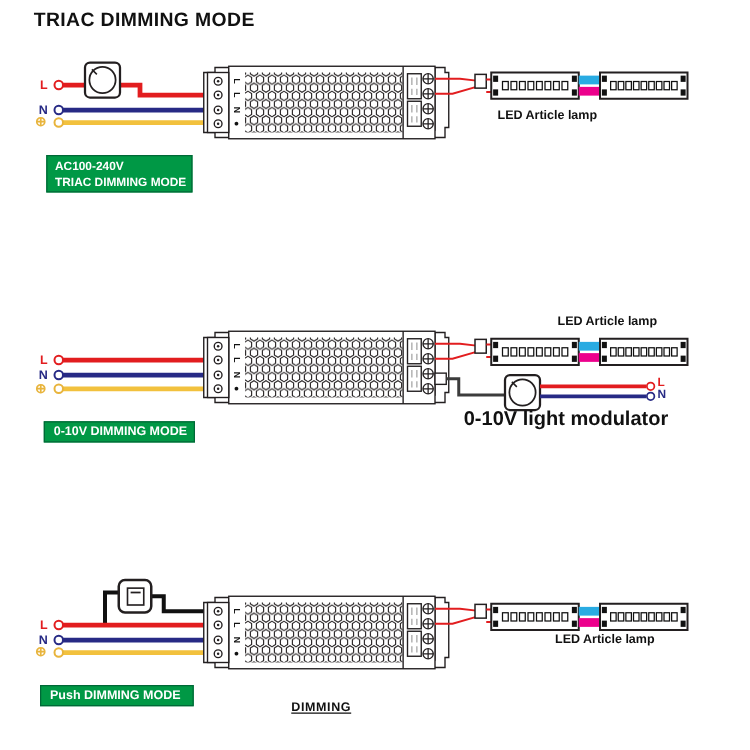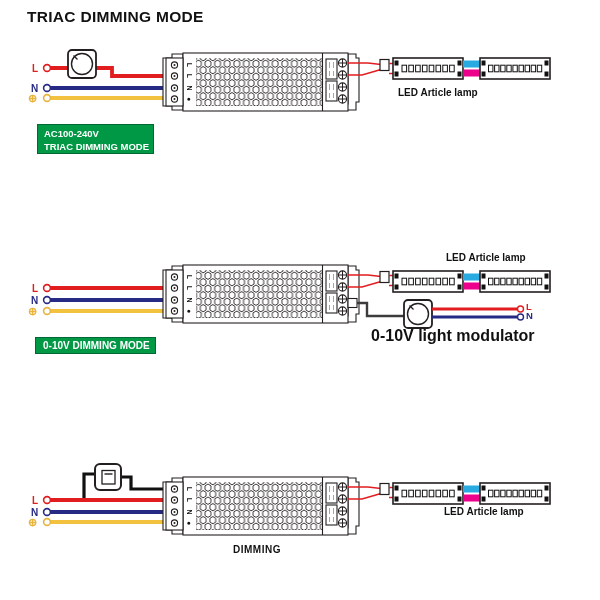--- a/index.html
+++ b/index.html
@@ -15,21 +15,21 @@
          font-weight:bold;box-sizing:border-box;}
   .badge1{left:37px;top:124px;width:117px;height:30px;font-size:9.5px;padding:2px 0 16px 6px;line-height:13px;}
   .badge-one{font-size:10px;line-height:16px;padding-left:7px;}
   .badge2{left:35px;top:337px;width:121px;height:17px;}
   .badge3{left:32px;top:548px;width:123px;height:17px;}
   .lamp{font-size:10px;}
   .lamp1{left:398px;top:86px;}
   .lamp2{left:446px;top:251px;}
   .lamp3{left:444px;top:505px;}
   .modlbl{left:371px;top:329px;font-size:16px;}
-  .dimlbl{left:233px;top:543px;font-size:10px;letter-spacing:.5px;}
+  .dimlbl{left:233px;top:560px;font-size:10px;letter-spacing:.5px;text-decoration:underline;}
   .modl{left:526px;top:302px;font-size:9.5px;line-height:10px;}
   .modn{left:526px;top:311px;font-size:9.5px;line-height:10px;}
   .ol{fill:#fff;stroke:#231f20;stroke-width:1.1;}
   .wire{fill:none;}
   text.tl{font-family:"Liberation Sans",sans-serif;font-size:7px;font-weight:bold;fill:#111;}
 </style>
 </head>
 <body>
 
 <div class="stage">
@@ -212,20 +212,21 @@
 
   <div class="lbl wl red" style="left:32px;top:493.5px;">L</div>
   <div class="lbl wl blu" style="left:31px;top:505.5px;">N</div>
   <div class="lbl gl yel" style="left:28px;top:515.5px;">⊕</div>
 
   <div class="badge badge1">
     <div>AC100-240V</div>
     <div>TRIAC DIMMING MODE</div>
   </div>
   <div class="badge badge2 badge-one">0-10V DIMMING MODE</div>
+  <div class="badge badge3 badge-one">Push DIMMING MODE</div>
 
   <div class="lbl lamp lamp1">LED Article lamp</div>
   <div class="lbl lamp lamp2">LED Article lamp</div>
   <div class="lbl lamp lamp3">LED Article lamp</div>
 
   <div class="lbl modlbl">0-10V light modulator</div>
   <div class="lbl modl red">L</div>
   <div class="lbl modn blu">N</div>
 
   <div class="lbl dimlbl">DIMMING</div>

